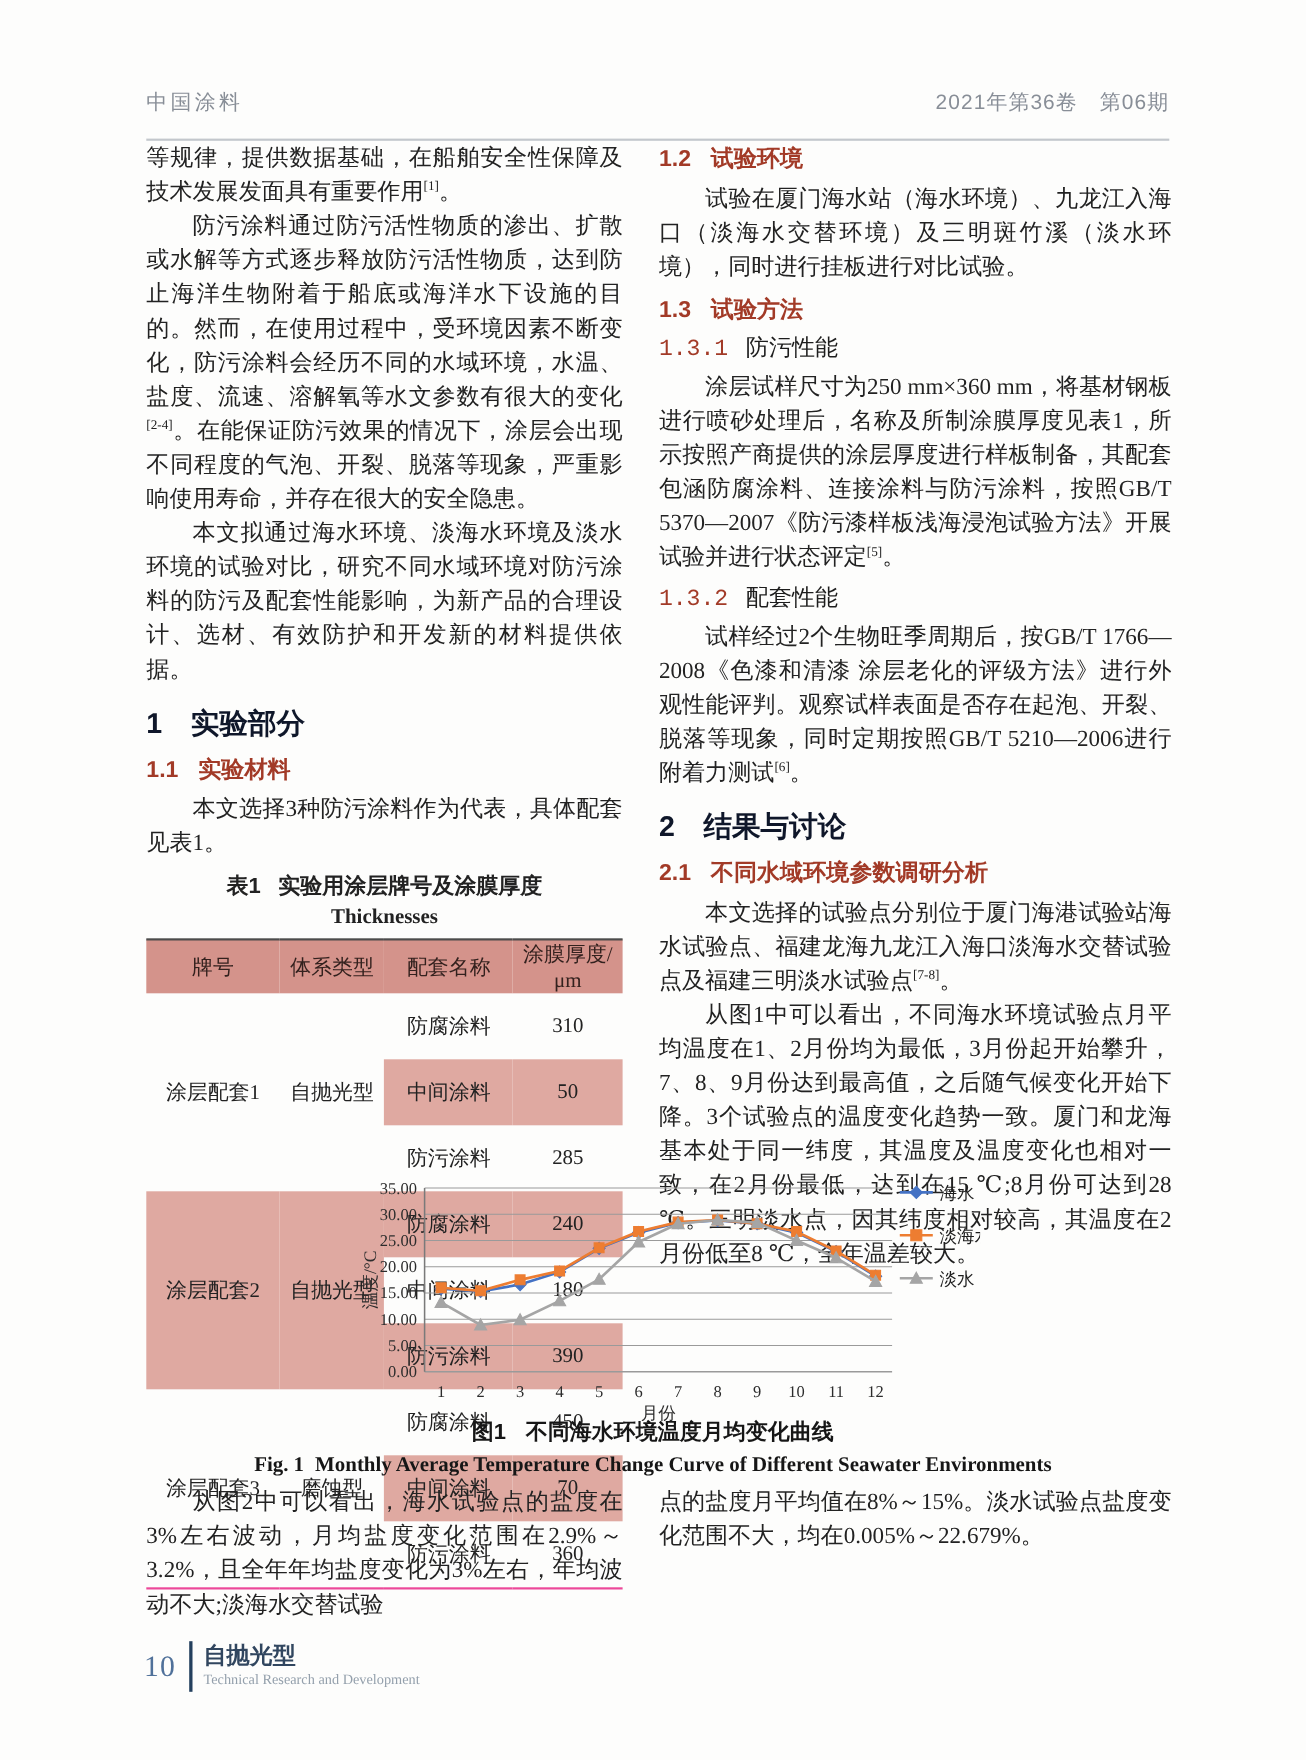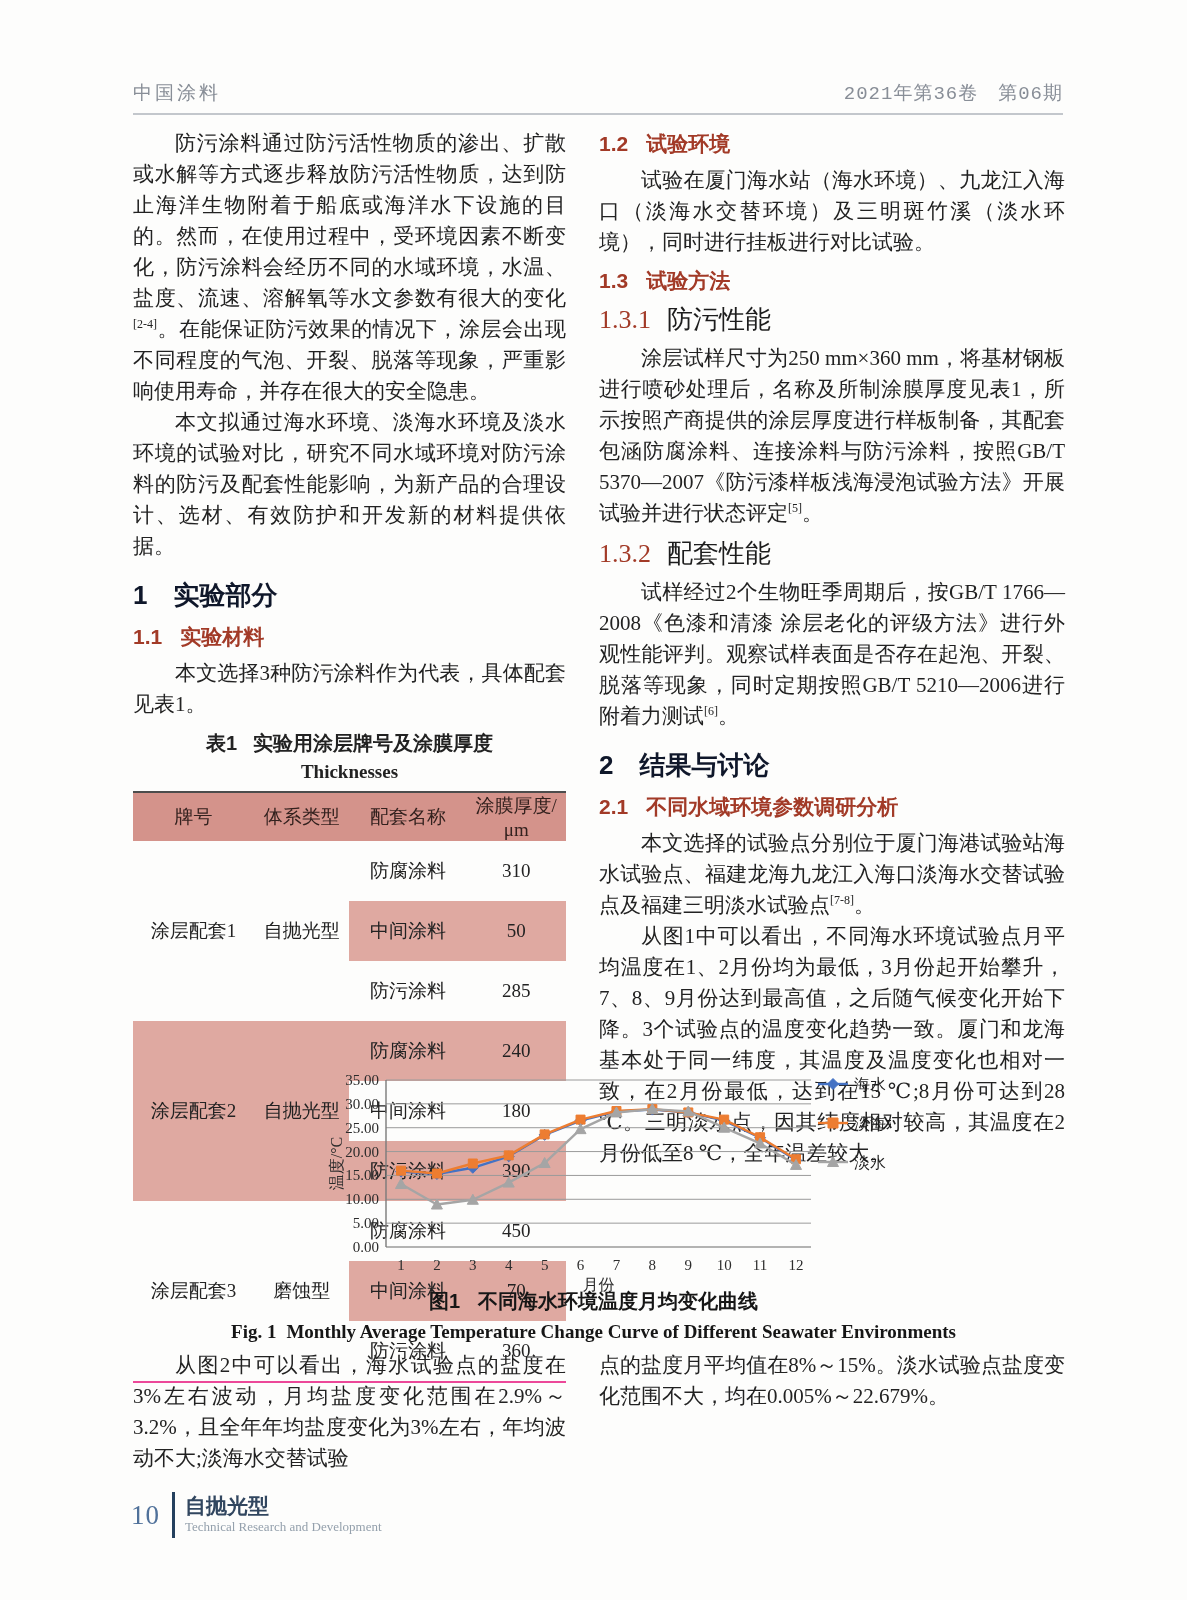--- a/index.html
+++ b/index.html
@@ -6,23 +6,23 @@
   .page{
     position:relative; width:1187px; height:1600px; margin:0 auto;
     background:#fdfdfc; overflow:hidden;
     font-family:"Liberation Serif","DejaVu Serif",serif;
     color:#222;
   }
   
   .pg-header{
     position:absolute; top:80px; left:133px; width:930px;
     display:flex; justify-content:space-between; align-items:flex-end;
-    padding-bottom:7px; border-bottom:2px solid #c3c7cc;
+    padding-bottom:20px; border-bottom:2px solid #c3c7cc;
     color:#888e97; font-size:19px; letter-spacing:3px;
-    font-family:Liberation Mono, monospace;
+    font-family:Liberation Sans, sans-serif;
   }
   .pg-header .issue{letter-spacing:1px;}
   
   .columns{position:absolute; top:128px; left:133px; width:932px; display:flex; gap:33px;}
   .col-left{width:433px;}
   .col-right{width:466px;}
   .para{
     margin:0; font-size:21px; line-height:31px; text-align:justify;
   }
   .ind{text-indent:2em;}
@@ -33,22 +33,22 @@
     margin:16px 0 10px 0;
   }
   .h1 .num{margin-right:26px;}
   .h2{
     font-family:"Liberation Sans","DejaVu Sans",sans-serif;
     font-size:21px; font-weight:bold; color:#a23a27;
     margin:9px 0 7px 0;
   }
   .h2 .num{margin-right:18px;}
   .h3{
-    font-size:26px; margin:7px 0 6px 0;
-    font-family:Liberation Serif, serif;
+    font-size:21px; margin:7px 0 6px 0;
+    font-family:Liberation Mono, monospace;
   }
   .h3 .num{color:#a23a27; margin-right:16px;}
   .h3 .ttl{color:#1d1d1d;}
   
   .tbl-wrap{margin-top:10px;}
   .tbl-title-cn{
     text-align:center; font-weight:bold; font-size:20px; margin:4px 0 2px 0;
     font-family:"Liberation Sans","DejaVu Sans",sans-serif;
   }
   .tbl-title-cn .t-no{margin-right:16px;}
@@ -103,20 +103,21 @@
 <div class="page">
 
   <div class="pg-header">
     <span>中国涂料</span>
     <span class="issue">2021年第36卷　第06期</span>
   </div>
 
   <div class="columns">
 
     <div class="col-left">
+      <p class="para"><span>等规律，提供数据基础，在船舶安全性保障及技术发展发面具有重要作用</span><sup class="sup">[1]</sup><span>。</span></p>
       <p class="para ind"><span>防污涂料通过防污活性物质的渗出、扩散或水解等方式逐步释放防污活性物质，达到防止海洋生物附着于船底或海洋水下设施的目的。然而，在使用过程中，受环境因素不断变化，防污涂料会经历不同的水域环境，水温、盐度、流速、溶解氧等水文参数有很大的变化</span><sup class="sup">[2-4]</sup><span>。在能保证防污效果的情况下，涂层会出现不同程度的气泡、开裂、脱落等现象，严重影响使用寿命，并存在很大的安全隐患。</span></p>
       <p class="para ind">本文拟通过海水环境、淡海水环境及淡水环境的试验对比，研究不同水域环境对防污涂料的防污及配套性能影响，为新产品的合理设计、选材、有效防护和开发新的材料提供依据。</p>
 
       <div class="h1"><span class="num">1</span><span>实验部分</span></div>
       <div class="h2"><span class="num">1.1</span><span>实验材料</span></div>
       <p class="para ind">本文选择3种防污涂料作为代表，具体配套见表1。</p>
 
       <div class="tbl-wrap">
         <div class="tbl-title-cn"><span class="t-no">表1</span><span>实验用涂层牌号及涂膜厚度</span></div>
         <div class="tbl-title-en">

